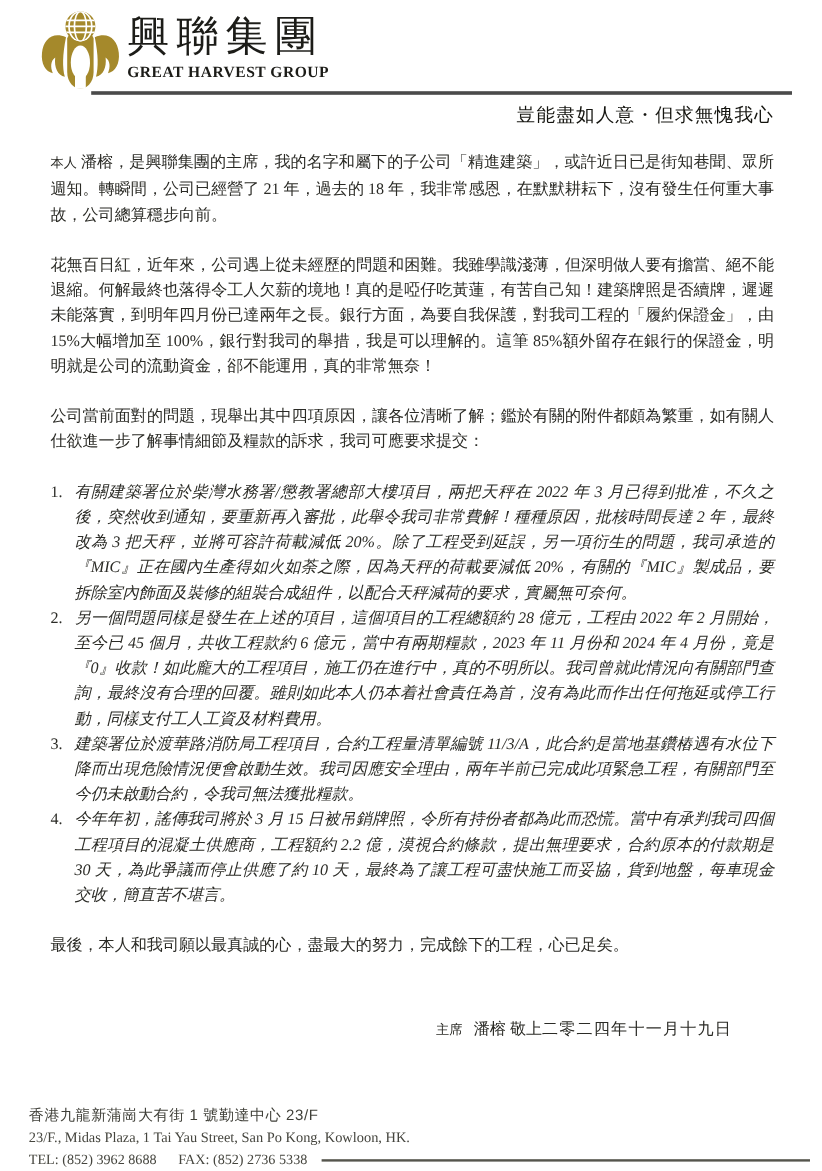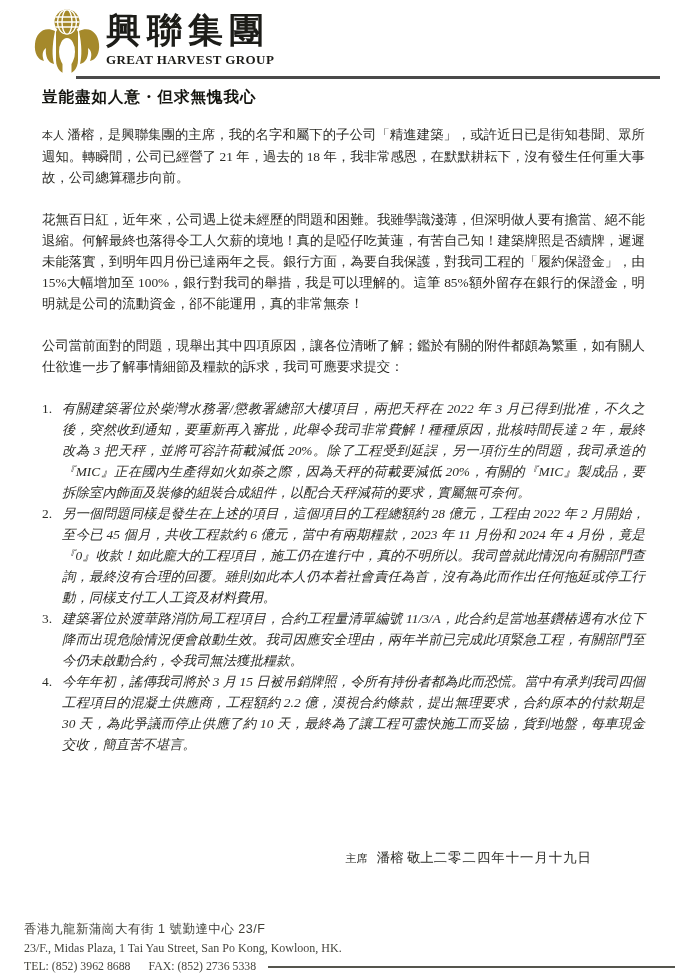--- a/index.html
+++ b/index.html
@@ -9,55 +9,55 @@
     margin:0 auto;
     background:#ffffff;
     font-family:"Liberation Serif","DejaVu Serif",serif;
     color:#2b2b26;
     overflow:hidden;
   }
   
   .logo{position:absolute;left:33px;top:8px;width:68px;height:68px;}
   .header-text{position:absolute;left:106px;top:12px;}
   .company-zh{
-    font-size:35px;font-weight:700;letter-spacing:6px;
+    font-size:35px;font-weight:400;letter-spacing:6px;
     color:#1c1c18;line-height:38px;white-space:nowrap;
   }
   .company-en{
     font-size:13px;font-weight:700;letter-spacing:0.4px;
     color:#1c1c18;margin-top:2px;white-space:nowrap;
   }
   .header-rule{
     position:absolute;left:76px;right:25px;top:76px;height:2.5px;
     background:#4a4a4a;
   }
   
   .letter{
     position:absolute;left:42px;right:40px;top:86px;
     font-size:13.4px;line-height:21px;text-align:justify;
   }
   .title{
-    text-align:left;font-weight:700;font-size:15.5px;
+    text-align:right;font-weight:400;font-size:15.5px;
     letter-spacing:1px;color:#14140f;margin:0 0 17px 0;
   }
   .para{margin:0 0 21px 0;}
   .small-inline{font-size:11px;}
   .list{margin:0;}
   .list-item{display:flex;align-items:flex-start;}
   .list-num{flex:0 0 20px;}
   .list-text{flex:1;text-align:justify;font-style:italic;}
   .closing{margin:21px 0 0 0;}
   
   .sig-row{
     position:absolute;left:42px;right:40px;top:849px;
     display:flex;justify-content:flex-end;align-items:baseline;
     font-size:13.4px;
   }
   .sig-left .role{font-size:11px;margin-right:6px;}
-  .sig-date{margin-right:53px;letter-spacing:1px;}
+  .sig-date{margin-right:35px;letter-spacing:1px;}
   
   .footer{
     position:absolute;left:24px;right:10px;top:921px;
     color:#45453e;
   }
   .footer-zh{
     font-family:"Liberation Sans","DejaVu Sans",sans-serif;
     font-size:12.5px;font-weight:400;color:#3f3f38;letter-spacing:0.5px;
   }
   .footer-en{font-size:12px;margin-top:3px;color:#45453e;}
@@ -127,20 +127,21 @@
       <div class="list-item">
         <span class="list-num">3.</span>
         <div class="list-text">建築署位於渡華路消防局工程項目，合約工程量清單編號 11/3/A，此合約是當地基鑽樁遇有水位下降而出現危險情況便會啟動生效。我司因應安全理由，兩年半前已完成此項緊急工程，有關部門至今仍未啟動合約，令我司無法獲批糧款。</div>
       </div>
       <div class="list-item">
         <span class="list-num">4.</span>
         <div class="list-text">今年年初，謠傳我司將於 3 月 15 日被吊銷牌照，令所有持份者都為此而恐慌。當中有承判我司四個工程項目的混凝土供應商，工程額約 2.2 億，漠視合約條款，提出無理要求，合約原本的付款期是 30 天，為此爭議而停止供應了約 10 天，最終為了讓工程可盡快施工而妥協，貨到地盤，每車現金交收，簡直苦不堪言。</div>
       </div>
     </div>
 
+    <p class="closing">最後，本人和我司願以最真誠的心，盡最大的努力，完成餘下的工程，心已足矣。</p>
   </div>
 
   <div class="sig-row">
     <div class="sig-left">
       <span class="role">主席</span>
       <span>潘榕 敬上</span>
     </div>
     <div class="sig-date">二零二四年十一月十九日</div>
   </div>
 

